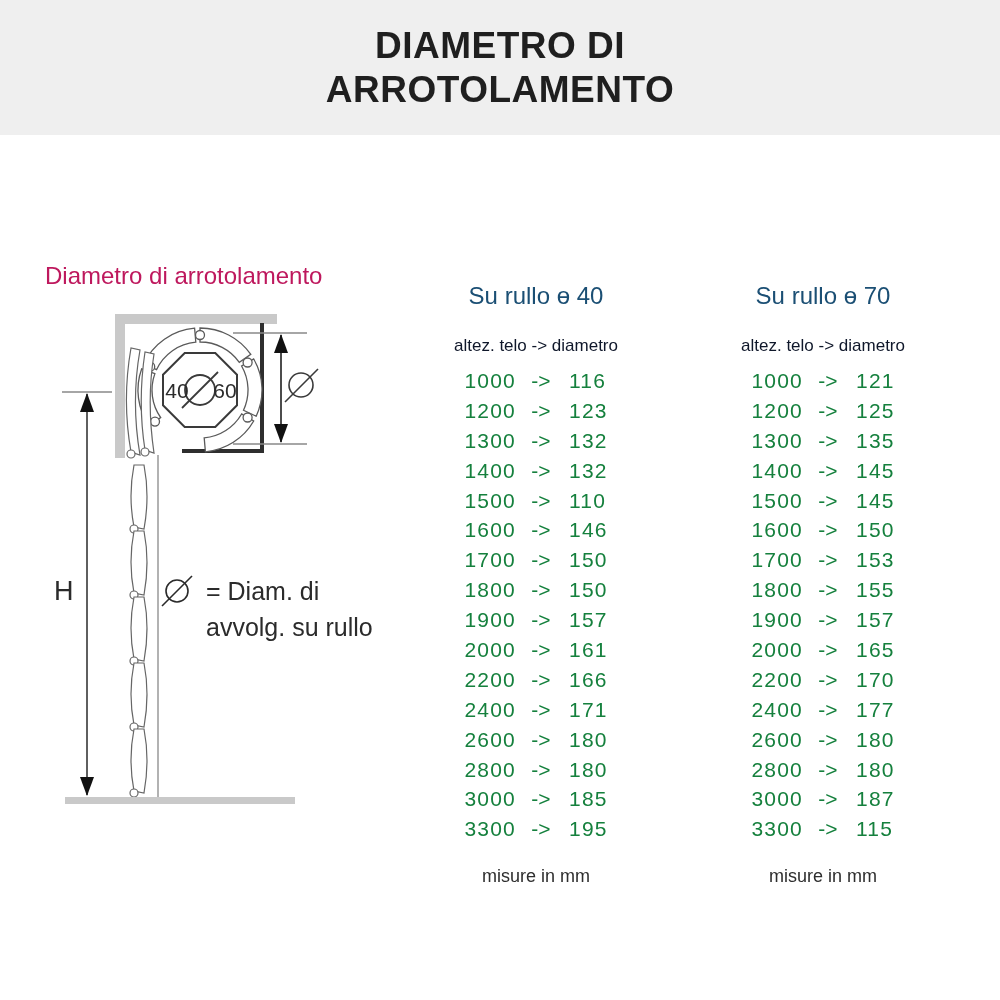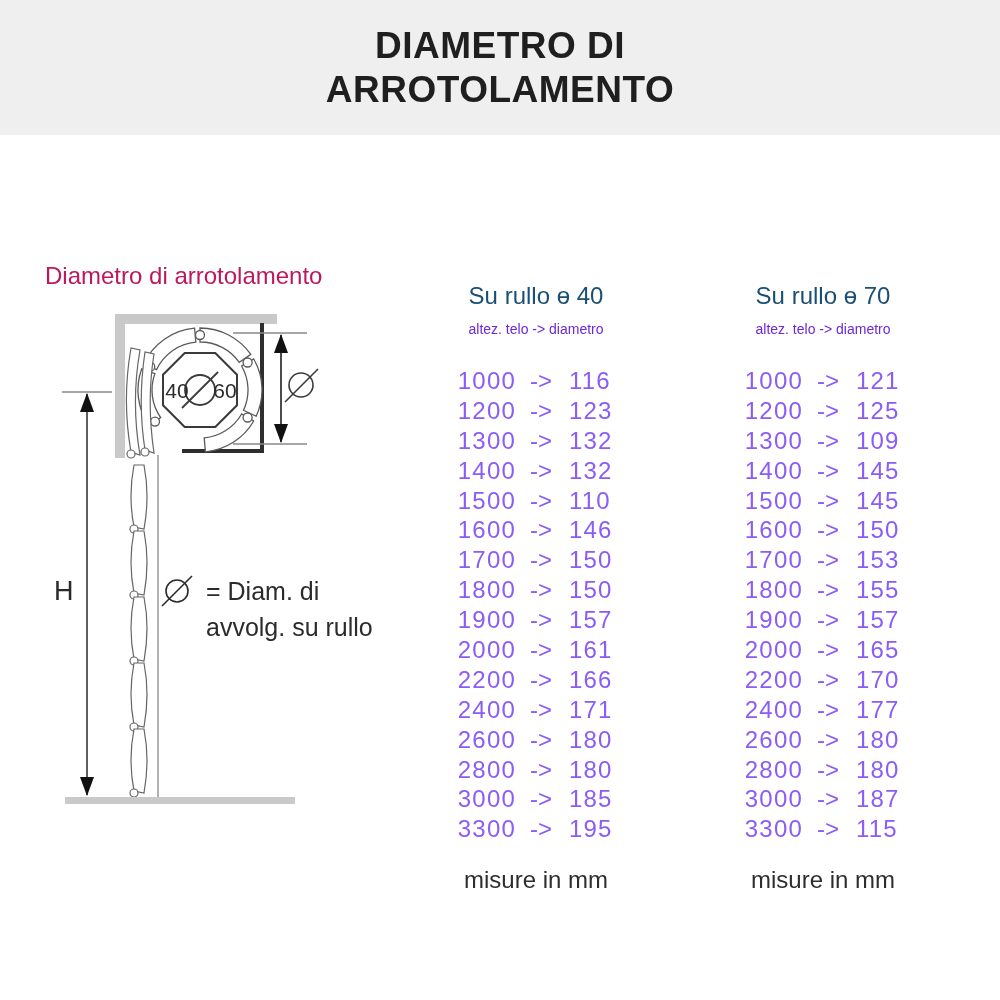--- a/index.html
+++ b/index.html
@@ -62,46 +62,46 @@
   .t-title {
     position: absolute;
     left: 0; top: 0; width: 100%;
     font-size: 24px;
     font-weight: normal;
     color: #1b4f74;
     white-space: nowrap;
   }
   .t-header {
     position: absolute;
-    left: 50%; top: 39px;
+    left: 50%; top: 54px;
     transform: translateX(-50%);
-    font-size: 14px;
-    color: #6d28d9;
+    font-size: 17px;
+    color: #0f172a;
     white-space: nowrap;
   }
   .t-rows {
     position: absolute;
     left: 0; top: 84px; width: 100%;
   }
   .t-row {
     display: grid;
     grid-template-columns: 115px 50px 1fr;
     height: 29.9px;
     line-height: 29.9px;
-    font-size: 24px;
+    font-size: 21px;
     letter-spacing: 1.2px;
-    color: #8b5cf6;
+    color: #15803d;
   }
   .t-row .c1 { text-align: right; }
   .t-row .c2 { text-align: center; letter-spacing: 0; }
   .t-row .c3 { text-align: left; padding-left: 3px; }
   .t-footer {
     position: absolute;
     left: 0; top: 584px; width: 100%;
-    font-size: 24px;
+    font-size: 18px;
     color: #2e2e2e;
   }
 </style>
 </head>
 <body>
 
 <div class="page">
 
   <div class="band">
     <div class="band-title">
@@ -308,21 +308,21 @@
 
         <div class="t-row">
           <span class="c1">1200</span>
           <span class="c2">-&gt;</span>
           <span class="c3">125</span>
         </div>
 
         <div class="t-row">
           <span class="c1">1300</span>
           <span class="c2">-&gt;</span>
-          <span class="c3">109</span>
+          <span class="c3">135</span>
         </div>
 
         <div class="t-row">
           <span class="c1">1400</span>
           <span class="c2">-&gt;</span>
           <span class="c3">145</span>
         </div>
 
         <div class="t-row">
           <span class="c1">1500</span>

